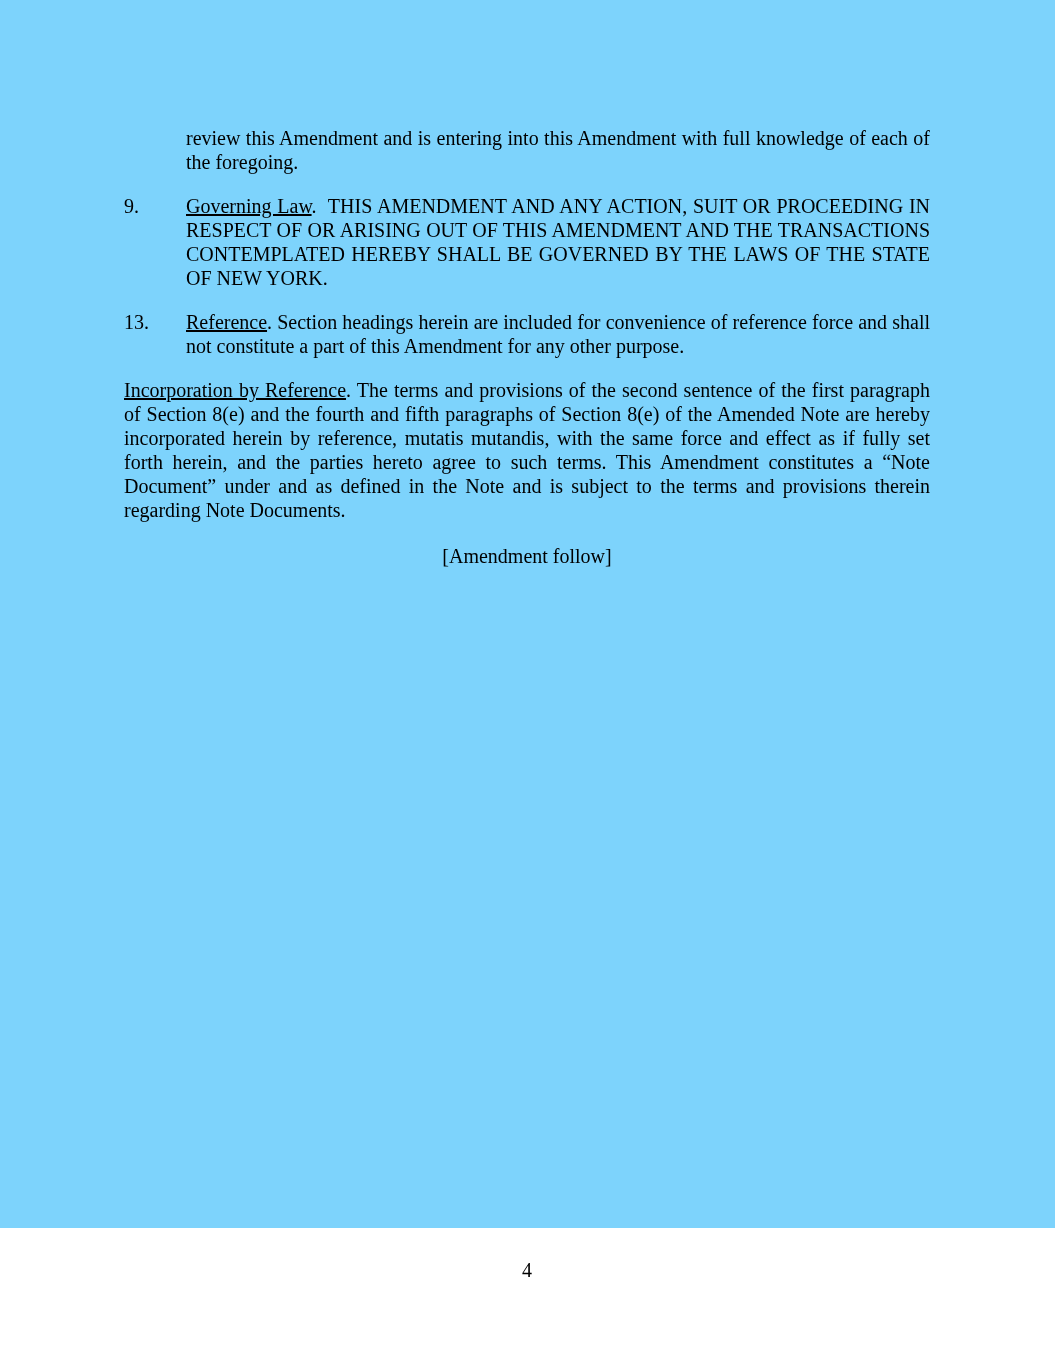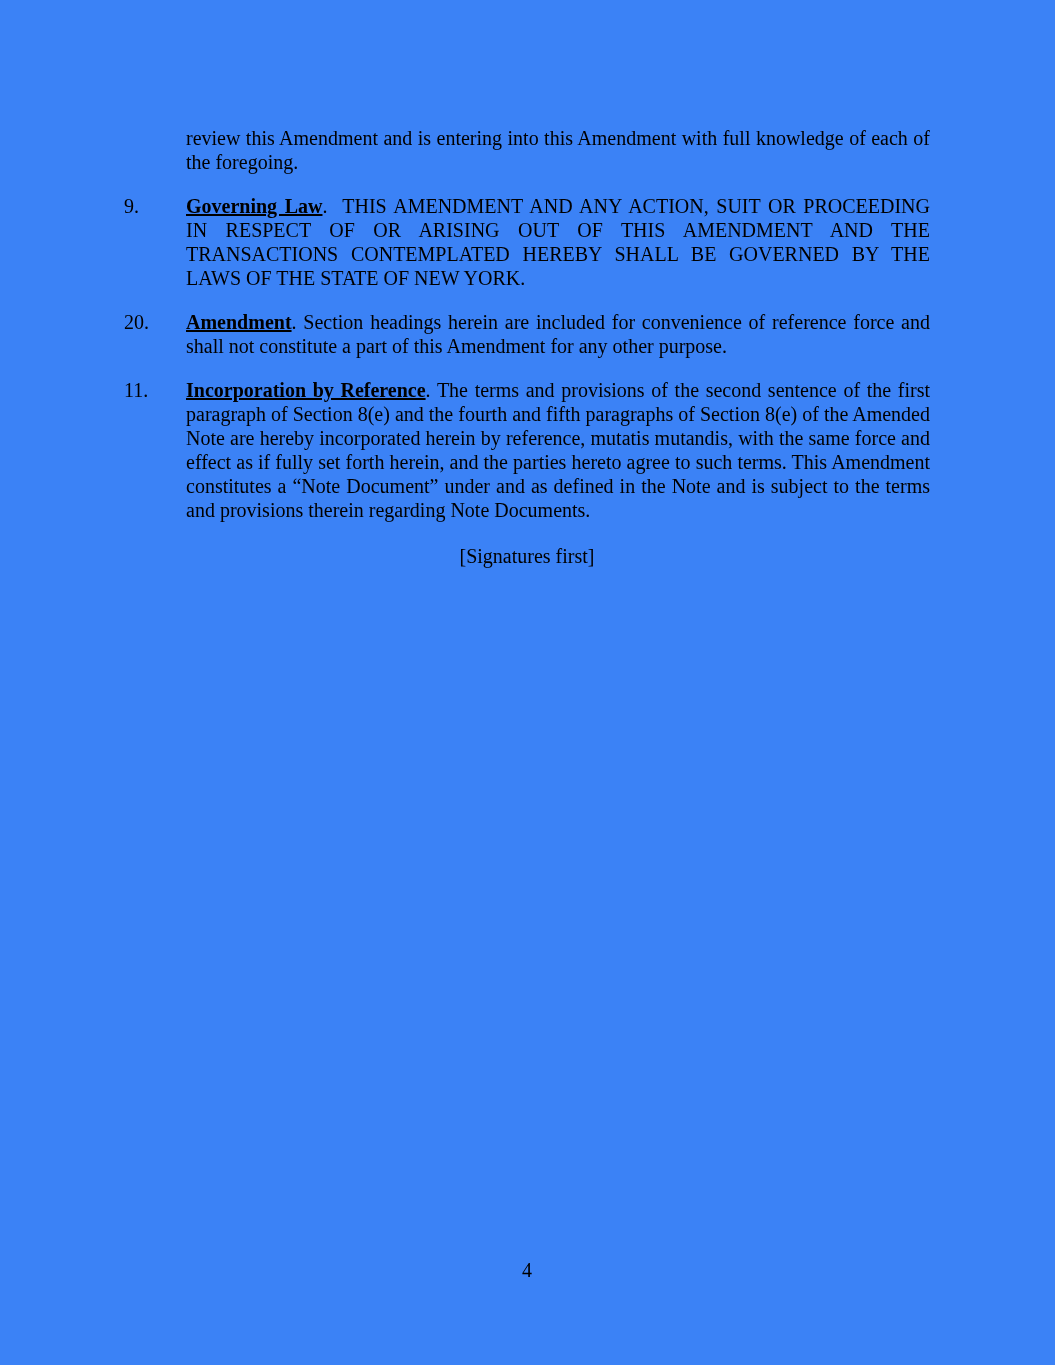--- a/index.html
+++ b/index.html
@@ -9,22 +9,22 @@
     height: 1365px;
     font-family: "Liberation Serif", "DejaVu Serif", serif;
     color: #000000;
     position: relative;
     overflow: hidden;
   }
   .page {
     position: absolute;
     left: 0; top: 0;
     width: 1055px;
-    height: 1365px;
-    background: #3b82f6;
+    height: 1228px;
+    background: #7dd3fc;
   }
   .content {
     position: absolute;
     left: 124px;
     top: 126px;
     width: 806px;
     font-size: 20px;
     line-height: 24px;
   }
   .intro {
@@ -38,21 +38,21 @@
   }
   .section .num {
     flex: 0 0 62px;
     width: 62px;
   }
   .section .text {
     flex: 1 1 auto;
     text-align: justify;
   }
   .heading {
-    font-weight: bold;
+    font-weight: normal;
     text-decoration: underline;
   }
   .italic {
   }
   .signatures {
     text-align: center;
     margin-top: 22px;
   }
   .page-number {
     position: absolute;
@@ -78,29 +78,28 @@
   <div class="content">
 
     <p class="intro">review this Amendment and is entering into this Amendment with full knowledge of each of the foregoing.</p>
 
     <div class="section">
       <div class="num">9.</div>
       <div class="text"><span class="heading">Governing Law</span><span>.</span><span>&nbsp; THIS AMENDMENT AND ANY ACTION, SUIT OR PROCEEDING IN RESPECT OF OR ARISING OUT OF THIS AMENDMENT AND THE TRANSACTIONS CONTEMPLATED HEREBY SHALL BE GOVERNED BY THE LAWS OF THE STATE OF NEW YORK.</span><span class="italic"></span><span></span></div>
     </div>
 
     <div class="section">
-      <div class="num">20.</div>
-      <div class="text"><span class="heading">Amendment</span><span>.</span><span> Section headings herein are included for convenience of reference force and shall not constitute a part of this Amendment for any other purpose.</span><span class="italic"></span><span></span></div>
+      <div class="num">13.</div>
+      <div class="text"><span class="heading">Reference</span><span>.</span><span> Section headings herein are included for convenience of reference force and shall not constitute a part of this Amendment for any other purpose.</span><span class="italic"></span><span></span></div>
     </div>
 
     <div class="section">
-      <div class="num">11.</div>
       <div class="text"><span class="heading">Incorporation by Reference</span><span>.</span><span> The terms and provisions of the second sentence of the first paragraph of Section 8(e) and the fourth and fifth paragraphs of Section 8(e) of the Amended Note are hereby incorporated herein by reference, </span><span class="italic">mutatis mutandis</span><span>, with the same force and effect as if fully set forth herein, and the parties hereto agree to such terms. This Amendment constitutes a “Note Document” under and as defined in the Note and is subject to the terms and provisions therein regarding Note Documents.</span></div>
     </div>
 
-    <p class="signatures">[Signatures first]</p>
+    <p class="signatures">[Amendment follow]</p>
 
   </div>
 
   <div class="page-number">4</div>
 
   <div class="footer">US-DOCS\168258568.5</div>
 </div>
 
 </body></html>

